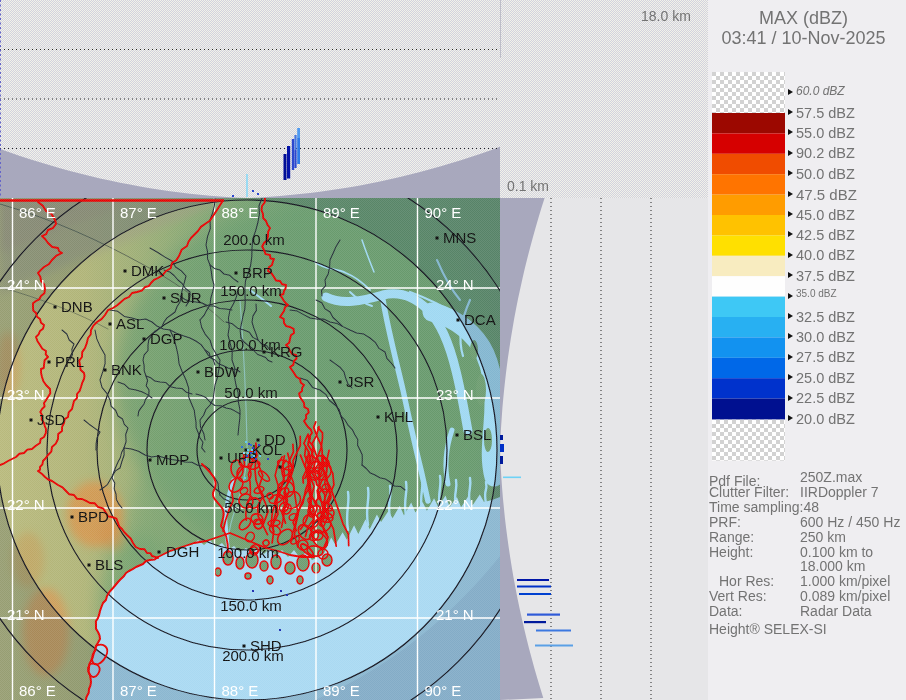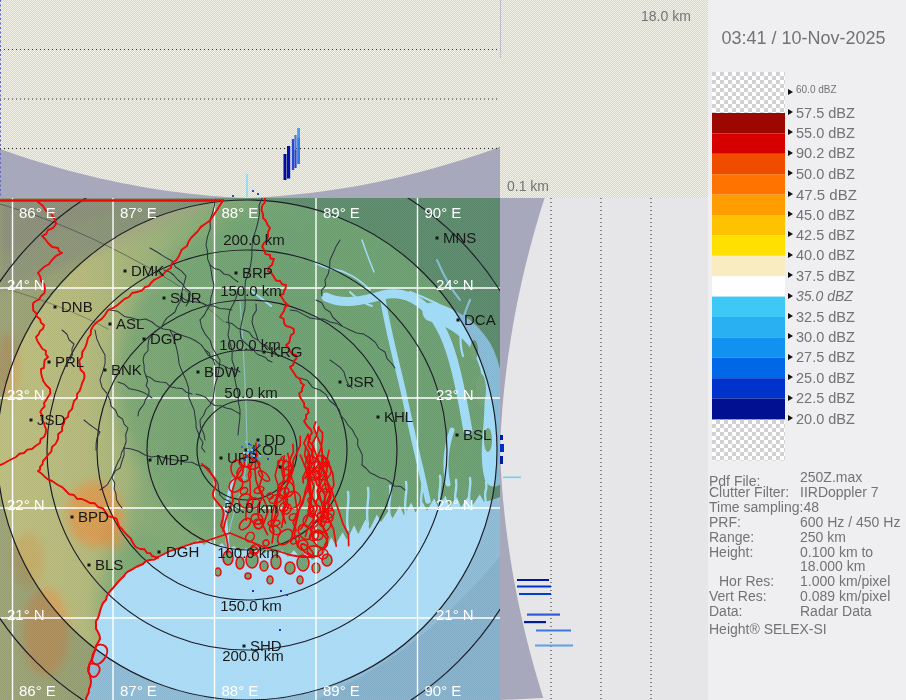--- a/index.html
+++ b/index.html
@@ -57,20 +57,21 @@
     <rect x="24" y="423" width="22" height="2.2" fill="#001a9c"></rect>
     <rect x="36" y="431.5" width="35" height="2" fill="#3c78e0"></rect>
     <rect x="35" y="446.5" width="38" height="2" fill="#5aa0e6"></rect>
     <rect x="0" y="237" width="3" height="5" fill="#001a9c"></rect>
     <rect x="0" y="246" width="4" height="8" fill="#0030c8"></rect>
     <rect x="0" y="258" width="3" height="8" fill="#001a9c"></rect>
   </svg>
 
   <div class="abs" style="left:708px;top:0;width:198px;height:700px;background:#efeef1;"></div>
   <div id="legend" class="abs" style="left:708px;top:0;width:198px;height:700px;">
+    <div class="lbl" style="left:0;top:8px;width:191px;text-align:center;font-size:18px;">MAX (dBZ)</div>
     <div class="lbl" style="left:0;top:28px;width:191px;text-align:center;font-size:18px;">03:41 / 10-Nov-2025</div>
     <svg class="abs" style="left:0;top:0;" width="198" height="700" viewBox="0 0 198 700">
       <defs>
         <pattern id="chk" width="8" height="8" patternUnits="userSpaceOnUse">
           <rect width="8" height="8" fill="#ffffff"></rect>
           <rect x="0" y="0" width="4" height="4" fill="#d2d2d2"></rect>
           <rect x="4" y="4" width="4" height="4" fill="#d2d2d2"></rect>
         </pattern>
       </defs>
       <g transform="translate(-708,0)">
@@ -88,41 +89,41 @@
         <rect x="712" y="317" width="73" height="20.4" fill="#28b0f2"></rect>
         <rect x="712" y="337.4" width="73" height="20.4" fill="#1292f0"></rect>
         <rect x="712" y="357.8" width="73" height="20.4" fill="#0068e8"></rect>
         <rect x="712" y="378.2" width="73" height="20.4" fill="#0032cc"></rect>
         <rect x="712" y="398.6" width="73" height="21" fill="#001090"></rect>
         <rect x="712" y="419.6" width="73" height="41" fill="url(#chk)"></rect>
       </g>
     </svg>
     <div id="dbzlabels">
       <div class="abs" style="left:80px;top:88.6px;width:0;height:0;border-left:5px solid #111;border-top:3.5px solid transparent;border-bottom:3.5px solid transparent;"></div>
-      <div class="lbl" style="left:88px;top:84.1px;font-size:10px;">60.0 dBZ</div>
+      <div class="lbl" style="left:88px;top:84.1px;font-size:12px;font-style:italic;">60.0 dBZ</div>
       <div class="abs" style="left:80px;top:109.0px;width:0;height:0;border-left:5px solid #111;border-top:3.5px solid transparent;border-bottom:3.5px solid transparent;"></div>
       <div class="lbl" style="left:88px;top:104.5px;font-size:14.5px;">57.5 dBZ</div>
       <div class="abs" style="left:80px;top:129.4px;width:0;height:0;border-left:5px solid #111;border-top:3.5px solid transparent;border-bottom:3.5px solid transparent;"></div>
       <div class="lbl" style="left:88px;top:124.9px;font-size:14.5px;">55.0 dBZ</div>
       <div class="abs" style="left:80px;top:149.8px;width:0;height:0;border-left:5px solid #111;border-top:3.5px solid transparent;border-bottom:3.5px solid transparent;"></div>
       <div class="lbl" style="left:88px;top:145.3px;font-size:14.5px;">90.2 dBZ</div>
       <div class="abs" style="left:80px;top:170.2px;width:0;height:0;border-left:5px solid #111;border-top:3.5px solid transparent;border-bottom:3.5px solid transparent;"></div>
       <div class="lbl" style="left:88px;top:165.7px;font-size:14.5px;">50.0 dBZ</div>
       <div class="abs" style="left:80px;top:190.6px;width:0;height:0;border-left:5px solid #111;border-top:3.5px solid transparent;border-bottom:3.5px solid transparent;"></div>
       <div class="lbl" style="left:88px;top:186.1px;font-size:15px;">47.5 dBZ</div>
       <div class="abs" style="left:80px;top:211.0px;width:0;height:0;border-left:5px solid #111;border-top:3.5px solid transparent;border-bottom:3.5px solid transparent;"></div>
       <div class="lbl" style="left:88px;top:206.5px;font-size:14.5px;">45.0 dBZ</div>
       <div class="abs" style="left:80px;top:231.4px;width:0;height:0;border-left:5px solid #111;border-top:3.5px solid transparent;border-bottom:3.5px solid transparent;"></div>
       <div class="lbl" style="left:88px;top:226.9px;font-size:14.5px;">42.5 dBZ</div>
       <div class="abs" style="left:80px;top:251.8px;width:0;height:0;border-left:5px solid #111;border-top:3.5px solid transparent;border-bottom:3.5px solid transparent;"></div>
       <div class="lbl" style="left:88px;top:247.3px;font-size:14.5px;">40.0 dBZ</div>
       <div class="abs" style="left:80px;top:272.2px;width:0;height:0;border-left:5px solid #111;border-top:3.5px solid transparent;border-bottom:3.5px solid transparent;"></div>
       <div class="lbl" style="left:88px;top:267.7px;font-size:14.5px;">37.5 dBZ</div>
       <div class="abs" style="left:80px;top:292.6px;width:0;height:0;border-left:5px solid #111;border-top:3.5px solid transparent;border-bottom:3.5px solid transparent;"></div>
-      <div class="lbl" style="left:88px;top:288.1px;font-size:14px;font-style:italic;">35.0 dBZ</div>
+      <div class="lbl" style="left:88px;top:288.1px;font-size:10px;">35.0 dBZ</div>
       <div class="abs" style="left:80px;top:313.0px;width:0;height:0;border-left:5px solid #111;border-top:3.5px solid transparent;border-bottom:3.5px solid transparent;"></div>
       <div class="lbl" style="left:88px;top:308.5px;font-size:14.5px;">32.5 dBZ</div>
       <div class="abs" style="left:80px;top:333.4px;width:0;height:0;border-left:5px solid #111;border-top:3.5px solid transparent;border-bottom:3.5px solid transparent;"></div>
       <div class="lbl" style="left:88px;top:328.9px;font-size:14.5px;">30.0 dBZ</div>
       <div class="abs" style="left:80px;top:353.8px;width:0;height:0;border-left:5px solid #111;border-top:3.5px solid transparent;border-bottom:3.5px solid transparent;"></div>
       <div class="lbl" style="left:88px;top:349.3px;font-size:14.5px;">27.5 dBZ</div>
       <div class="abs" style="left:80px;top:374.2px;width:0;height:0;border-left:5px solid #111;border-top:3.5px solid transparent;border-bottom:3.5px solid transparent;"></div>
       <div class="lbl" style="left:88px;top:369.7px;font-size:14.5px;">25.0 dBZ</div>
       <div class="abs" style="left:80px;top:394.6px;width:0;height:0;border-left:5px solid #111;border-top:3.5px solid transparent;border-bottom:3.5px solid transparent;"></div>
       <div class="lbl" style="left:88px;top:390.1px;font-size:14.5px;">22.5 dBZ</div>

